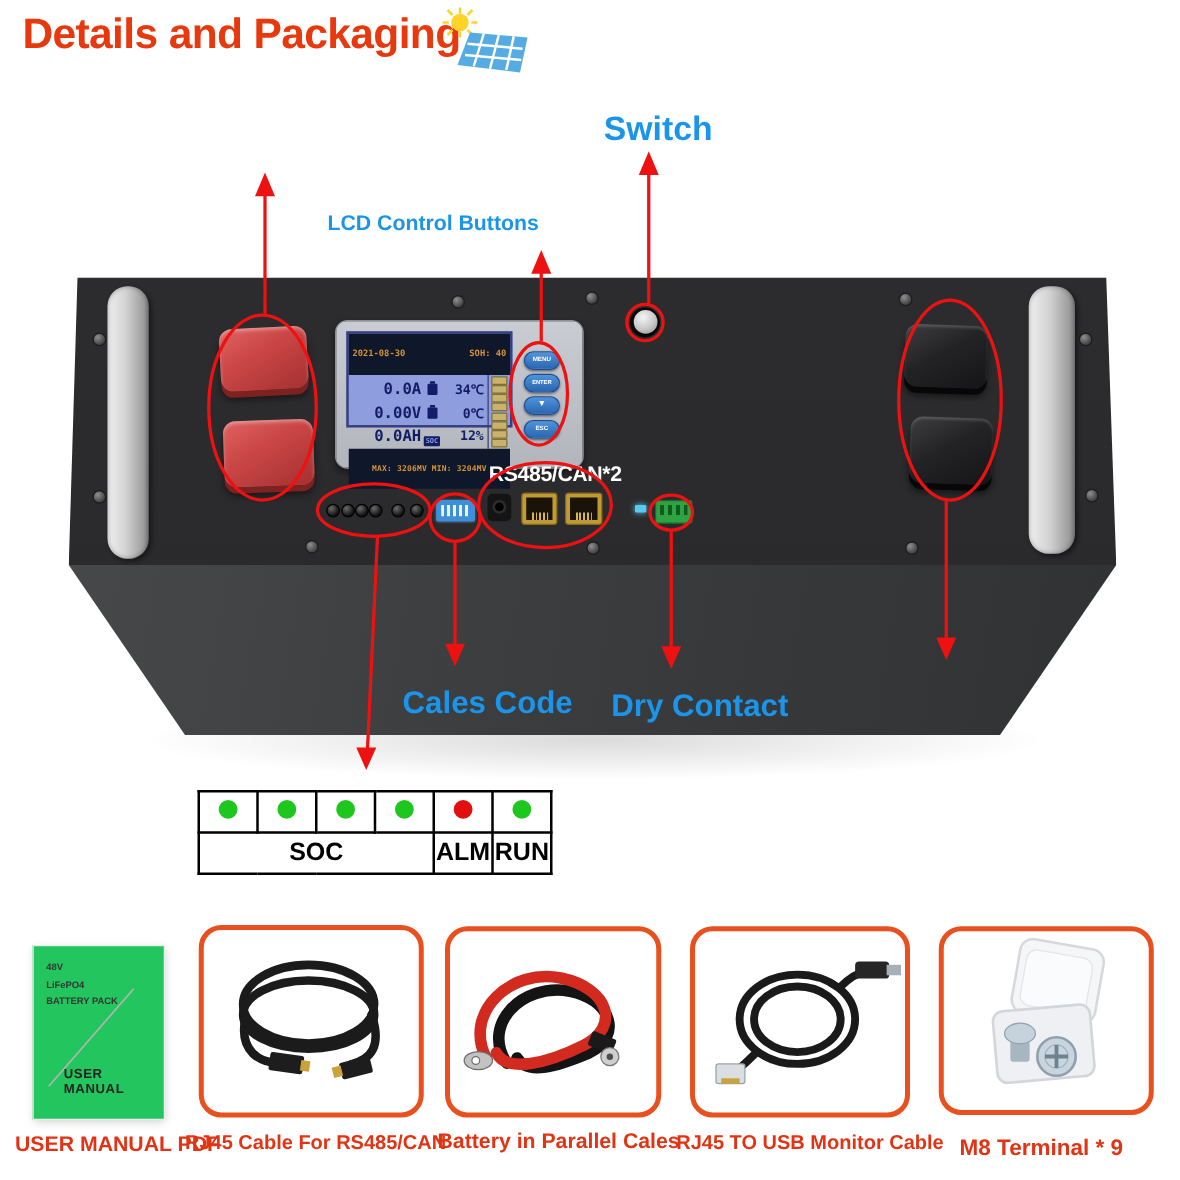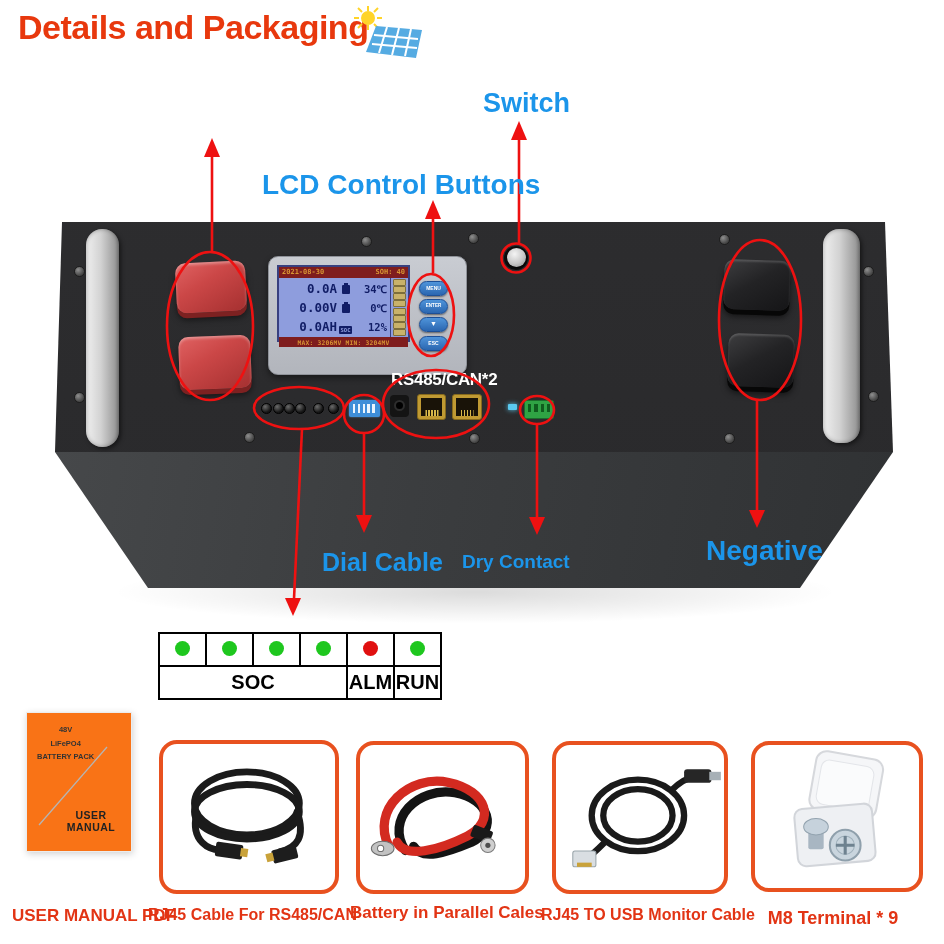--- a/index.html
+++ b/index.html
@@ -33,22 +33,22 @@
   .term-red{background:linear-gradient(150deg,#e06262 0%,#cb4747 40%,#a53030 100%);
     box-shadow:0 5px 0 #7d2121,inset 0 2px 3px rgba(255,255,255,.35),0 7px 6px rgba(0,0,0,.5);}
   .term-blk{background:linear-gradient(150deg,#3e3e40 0%,#232325 45%,#151517 100%);
     box-shadow:0 5px 0 #070707,inset 0 2px 2px rgba(255,255,255,.16),0 7px 6px rgba(0,0,0,.55);}
 
   
   .bezel{left:268px;top:256px;width:197px;height:117px;border-radius:10px;border:1px solid #8f9299;
     background:linear-gradient(180deg,#c9ccd2 0%,#b2b5bc 100%);box-shadow:0 3px 6px rgba(0,0,0,.45);}
   .screen{left:277px;top:265px;width:129px;height:73px;border:2px solid #38407f;background:#8e9ddd;
     display:flex;flex-direction:column;font-family:"DejaVu Sans Mono",monospace;}
-  .lcd-strip{height:11px;background:#7f1d1d;color:#d79433;font-size:7px;font-weight:bold;
-    display:flex;align-items:center;justify-content:space-between;padding:0 3px;line-height:11px;}
+  .lcd-strip{height:11px;background:#0f172a;color:#d79433;font-size:7px;font-weight:bold;
+    display:flex;align-items:center;justify-content:space-between;padding:11px 3px;line-height:11px;}
   .lcd-strip.footer{height:10px;font-size:6.3px;justify-content:center;letter-spacing:.2px;}
   .lcd-mid{flex:1;display:flex;border-radius:17px;}
   .lcd-rows{flex:1;display:flex;flex-direction:column;justify-content:space-around;padding:1px 0;}
   .lcd-row{display:flex;align-items:center;color:#111d66;font-weight:bold;}
   .lcd-val{width:58px;text-align:right;font-size:12.5px;}
   .lcd-ic{width:17px;text-align:center;}
   .batt-ic{display:inline-block;width:8px;height:9px;background:#111d66;border-radius:1px;position:relative;}
   .batt-ic::before{content:"";position:absolute;left:2px;top:-2px;width:4px;height:2px;background:#111d66;}
   .soc-badge{display:inline-block;background:#111d66;color:#8e9ddd;font-size:5.5px;font-weight:bold;
     padding:1px 2px;border-radius:1px;line-height:6px;}
@@ -91,22 +91,22 @@
   .ind-table{left:158px;top:632px;border-collapse:collapse;background:#fff;}
   .ind-table td{border:2px solid #000;width:45px;height:31px;text-align:center;vertical-align:middle;
     font-weight:bold;font-size:20px;font-family:"Liberation Sans",sans-serif;padding:0;}
   .dot{display:inline-block;width:15px;height:15px;border-radius:50%;}
   .led-green{background:#1ec71e;}
   .led-red{background:#e01010;}
 
   
   .obox{border:4px solid #e8511f;border-radius:18px;background:#fff;}
   .caption{color:#e23414;font-weight:bold;text-align:center;white-space:nowrap;}
-  .manual{left:26px;top:712px;width:104px;height:138px;background:#f97316;border:1px solid #ececec;
-    box-shadow:1px 2px 7px rgba(0,0,0,.18);text-align:center;}
+  .manual{left:26px;top:756px;width:104px;height:138px;background:#22c55e;border:1px solid #ececec;
+    box-shadow:1px 2px 7px rgba(0,0,0,.18);}
   .man-lines{position:absolute;left:10px;top:10px;font-size:7.5px;font-weight:bold;color:#333;line-height:1.8;}
   .man-title{position:absolute;left:24px;bottom:18px;font-size:10.5px;font-weight:bold;color:#222;letter-spacing:.5px;}
   .annot-svg{left:0;top:0;pointer-events:none;}
 </style>
 </head>
 <body>
 
 <div class="stage">
 
   <div class="abs title">Details and Packaging</div>
@@ -237,24 +237,23 @@
       <polygon points="519,121 511,140 527,140"></polygon>
       <polygon points="433,200 425,219 441,219"></polygon>
       <polygon points="364,533 356,515 372,515"></polygon>
       <polygon points="537,535 529,517 545,517"></polygon>
       <polygon points="757,528 749,510 765,510"></polygon>
       <polygon points="293,616 285,598 301,598"></polygon>
     </g>
   </svg>
 
   <div class="abs blabel" style="left:483px;top:88px;font-size:27px;">Switch</div>
-  <div class="abs blabel" style="left:262px;top:169px;font-size:28px;">LCD Control Buttons</div>
-  <div class="abs blabel" style="left:322px;top:548px;font-size:25px;">Dial Cable</div>
-  <div class="abs blabel" style="left:462px;top:551px;font-size:19px;">Dry Contact</div>
-  <div class="abs blabel" style="left:706px;top:535px;font-size:28px;">Negative</div>
+  <div class="abs blabel" style="left:262px;top:169px;font-size:17px;">LCD Control Buttons</div>
+  <div class="abs blabel" style="left:322px;top:548px;font-size:25px;">Cales Code</div>
+  <div class="abs blabel" style="left:489px;top:551px;font-size:25px;">Dry Contact</div>
 
   <table class="abs ind-table">
     <tbody>
         <tr>
       <td><span class="dot led-green"></span></td>
       <td><span class="dot led-green"></span></td>
       <td><span class="dot led-green"></span></td>
       <td><span class="dot led-green"></span></td>
       <td><span class="dot led-red"></span></td>
       <td><span class="dot led-green"></span></td>

